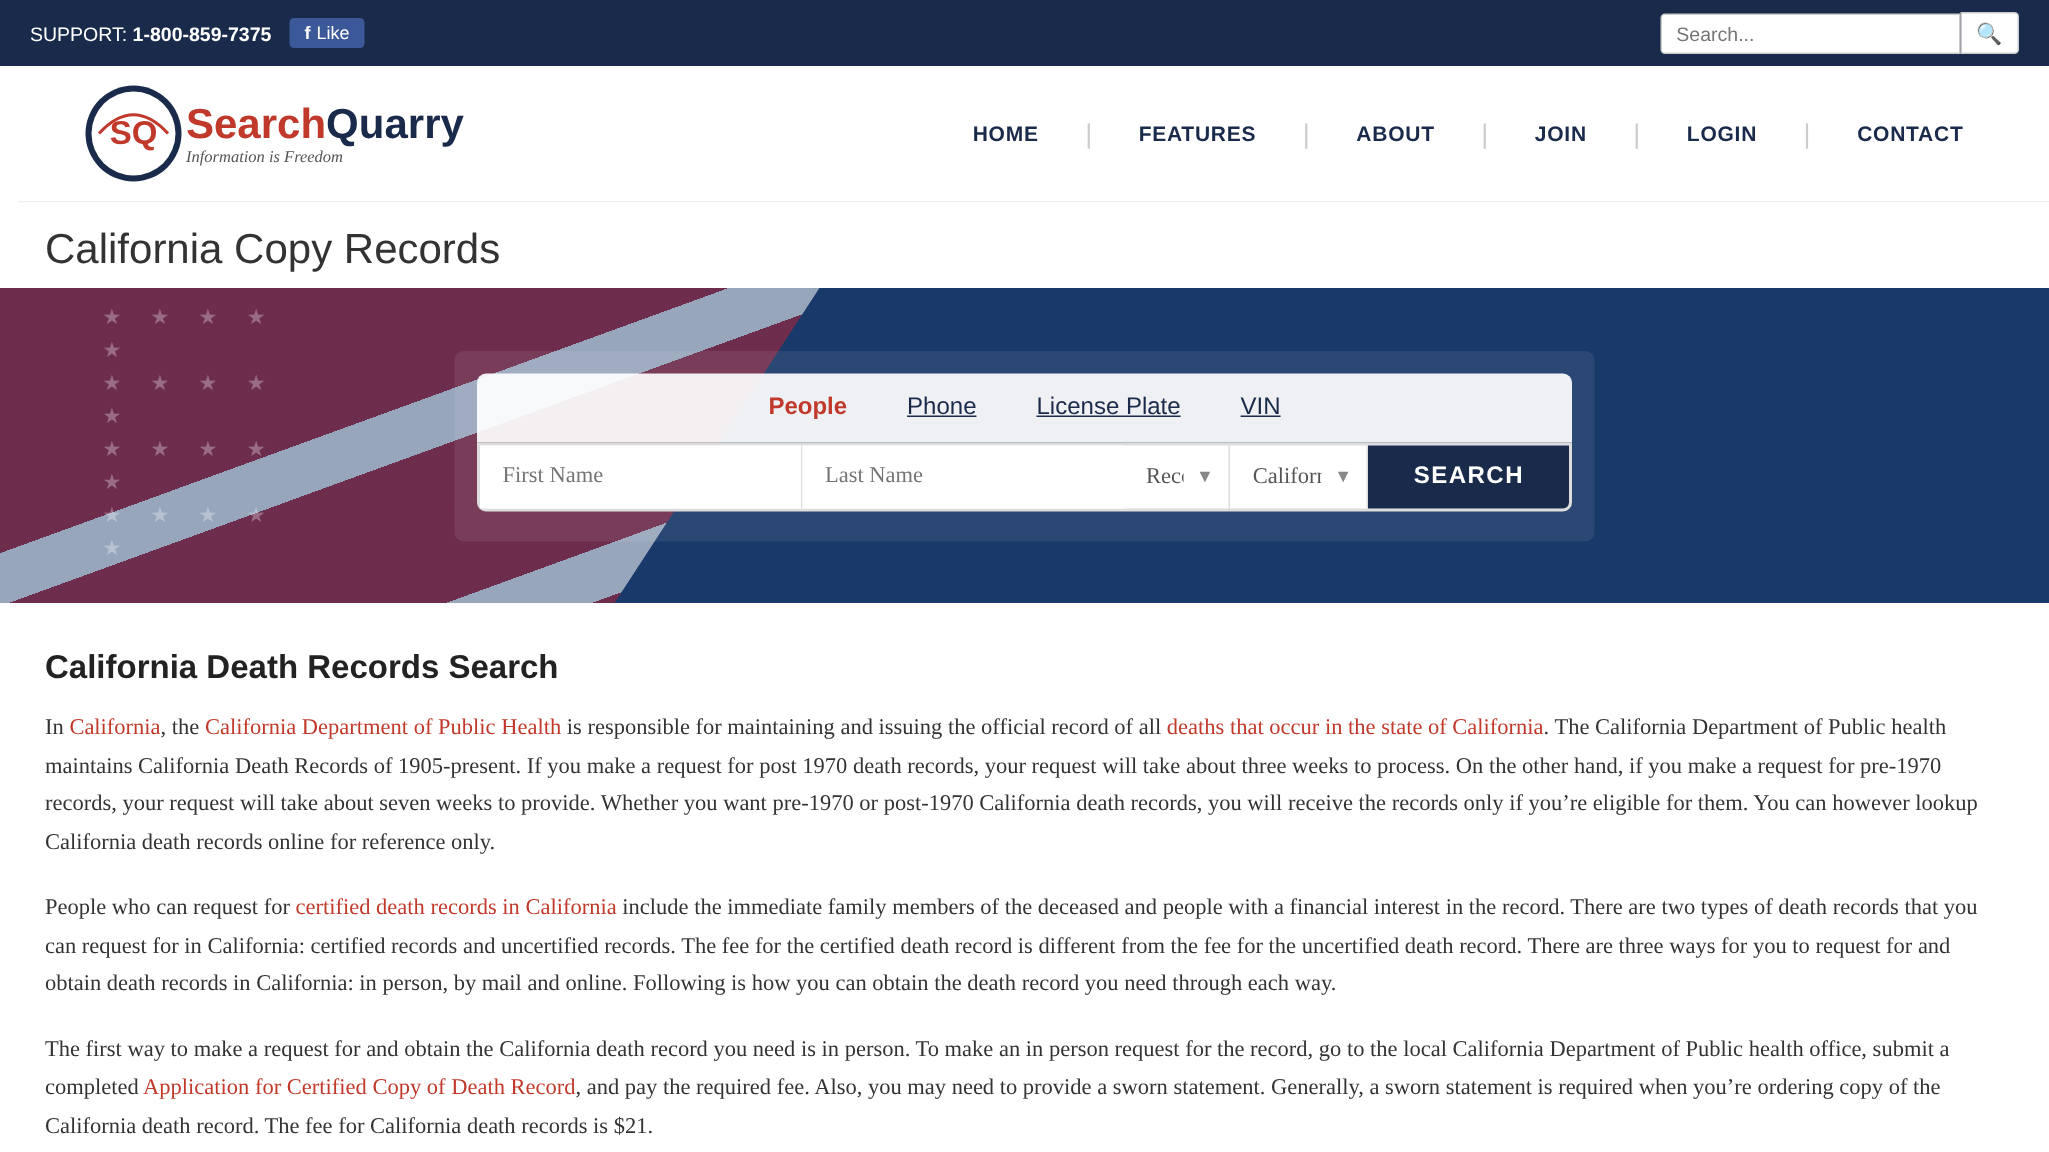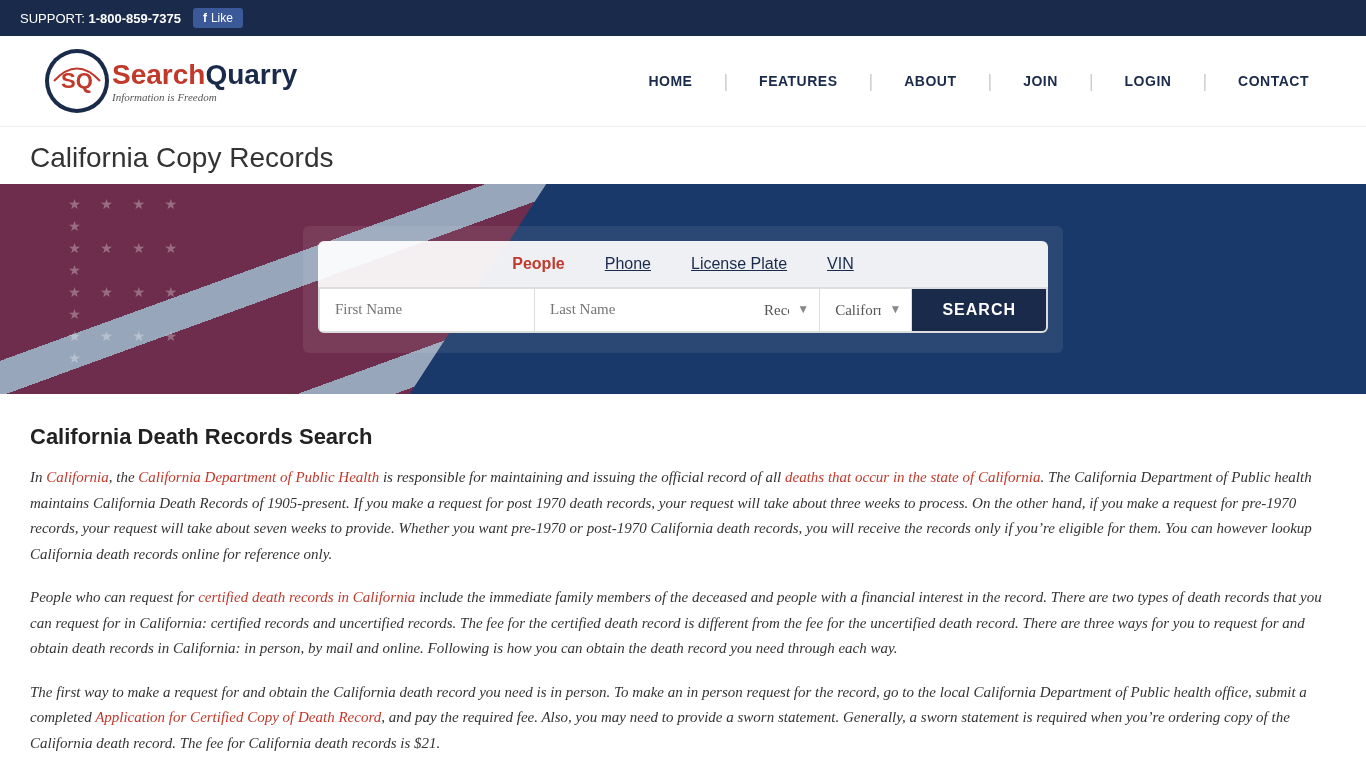--- a/index.html
+++ b/index.html
@@ -59,20 +59,21 @@
     }
 
     
     .navbar {
       background: #fff;
       padding: 10px 42px;
       display: flex;
       align-items: center;
       justify-content: space-between;
       border-bottom: 1px solid #eee;
+      margin-left: 12px;
     }
     .logo-area {
       display: flex;
       align-items: center;
     }
     .logo-icon {
       width: 70px;
       height: 70px;
     }
     .logo-text {
@@ -262,21 +263,20 @@
       font-size: 22px;
       color: #222;
       margin-bottom: 15px;
       font-family: Arial, sans-serif;
     }
     .content-p {
       font-size: 15px;
       line-height: 1.7;
       color: #333;
       margin-bottom: 18px;
-      font-style: italic;
     }
     .link-red { color: #c0392b; text-decoration: none; }
     .section-title {
       font-size: 20px;
       color: #222;
       margin-bottom: 12px;
       font-family: Arial, sans-serif;
     }
   </style>
 </head>
@@ -285,20 +285,28 @@
 <div class="topbar">
   <div class="topbar-left">
     <span>
       <span>SUPPORT:</span>
       <strong>1-800-859-7375</strong>
     </span>
     <button class="fb-like">
       <span style="font-weight:bold;">f</span>
       <span>Like</span>
     </button>
+  </div>
+  <div class="topbar-right">
+    <div class="search-bar-top">
+      <input type="text" style="padding: 5px 10px; width: 200px; border: 1px solid rgb(204, 204, 204); border-radius: 3px 0px 0px 3px; font-size: 13px; outline: none;" placeholder="Search...">
+      <button style="background:#fff;border:1px solid #ccc;padding:5px 10px;cursor:pointer;border-radius:0 3px 3px 0;">
+        <span style="color:#333;font-size:14px;">🔍</span>
+      </button>
+    </div>
   </div>
 </div>
 
 <div class="navbar">
   <div class="logo-area">
 
     <svg class="logo-icon" viewBox="0 0 70 70" xmlns="http://www.w3.org/2000/svg">
       <circle cx="35" cy="35" r="32" fill="#1a2a4a"></circle>
       <circle cx="35" cy="35" r="28" fill="#fff"></circle>
       <text x="35" y="42" text-anchor="middle" fill="#c0392b" font-size="22" font-weight="bold" font-family="Arial">SQ</text>

